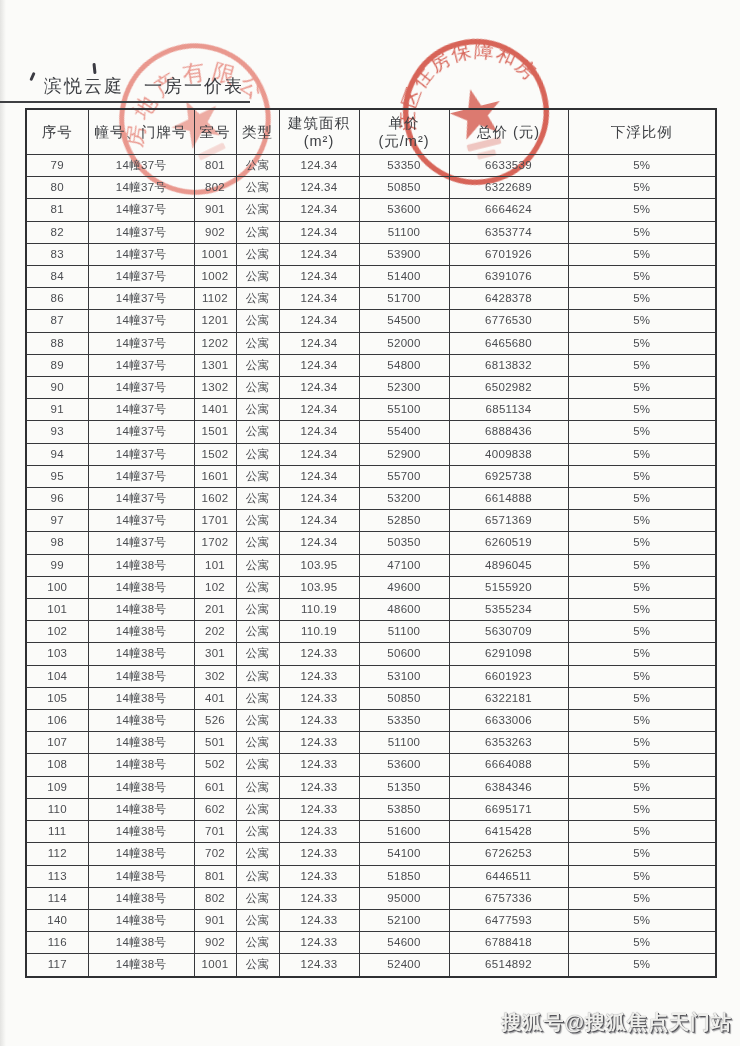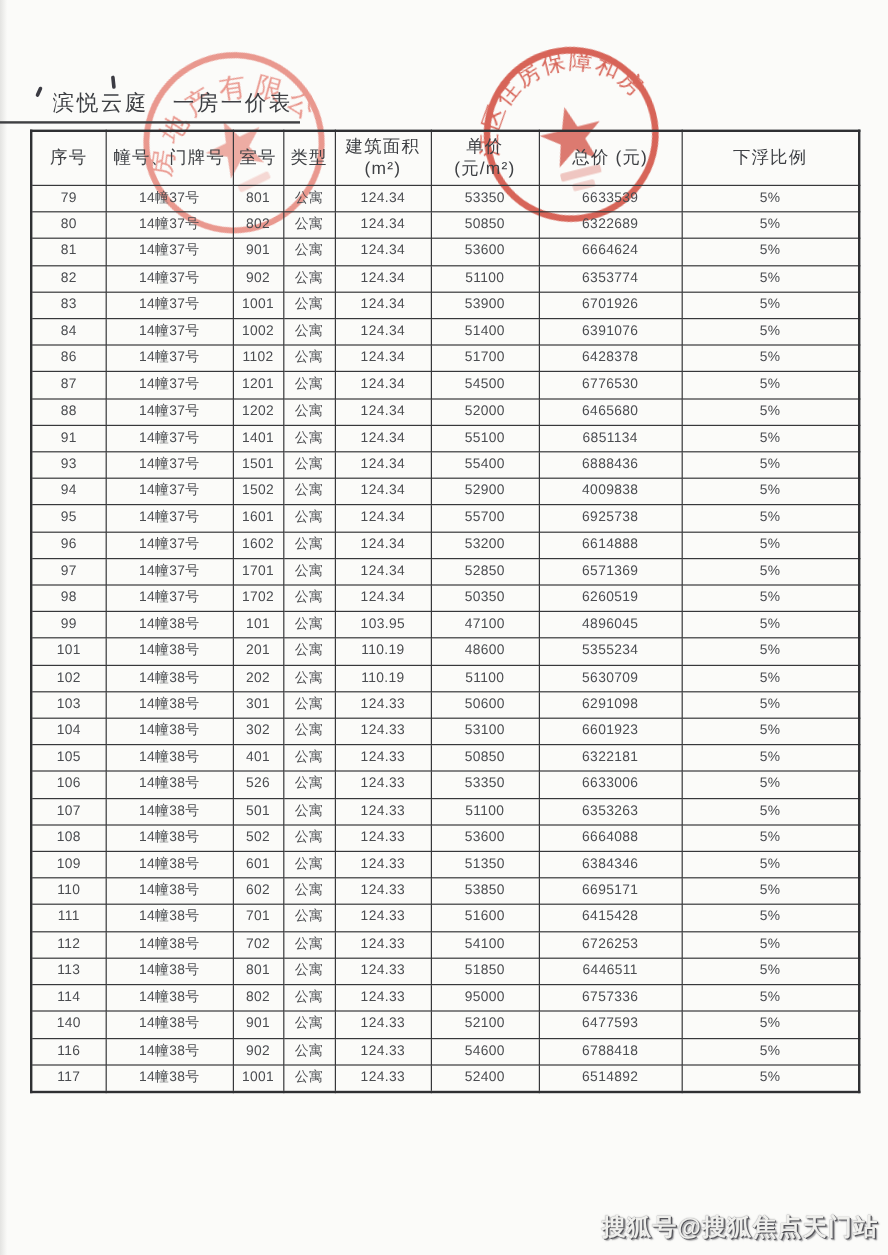--- a/index.html
+++ b/index.html
@@ -206,20 +206,40 @@
           <td>88</td>
           <td>14幢37号</td>
           <td>1202</td>
           <td>公寓</td>
           <td>124.34</td>
           <td>52000</td>
           <td>6465680</td>
           <td>5%</td>
         </tr>
         <tr>
+          <td>89</td>
+          <td>14幢37号</td>
+          <td>1301</td>
+          <td>公寓</td>
+          <td>124.34</td>
+          <td>54800</td>
+          <td>6813832</td>
+          <td>5%</td>
+        </tr>
+        <tr>
+          <td>90</td>
+          <td>14幢37号</td>
+          <td>1302</td>
+          <td>公寓</td>
+          <td>124.34</td>
+          <td>52300</td>
+          <td>6502982</td>
+          <td>5%</td>
+        </tr>
+        <tr>
           <td>91</td>
           <td>14幢37号</td>
           <td>1401</td>
           <td>公寓</td>
           <td>124.34</td>
           <td>55100</td>
           <td>6851134</td>
           <td>5%</td>
         </tr>
         <tr>
@@ -286,20 +306,30 @@
           <td>99</td>
           <td>14幢38号</td>
           <td>101</td>
           <td>公寓</td>
           <td>103.95</td>
           <td>47100</td>
           <td>4896045</td>
           <td>5%</td>
         </tr>
         <tr>
+          <td>100</td>
+          <td>14幢38号</td>
+          <td>102</td>
+          <td>公寓</td>
+          <td>103.95</td>
+          <td>49600</td>
+          <td>5155920</td>
+          <td>5%</td>
+        </tr>
+        <tr>
           <td>101</td>
           <td>14幢38号</td>
           <td>201</td>
           <td>公寓</td>
           <td>110.19</td>
           <td>48600</td>
           <td>5355234</td>
           <td>5%</td>
         </tr>
         <tr>

